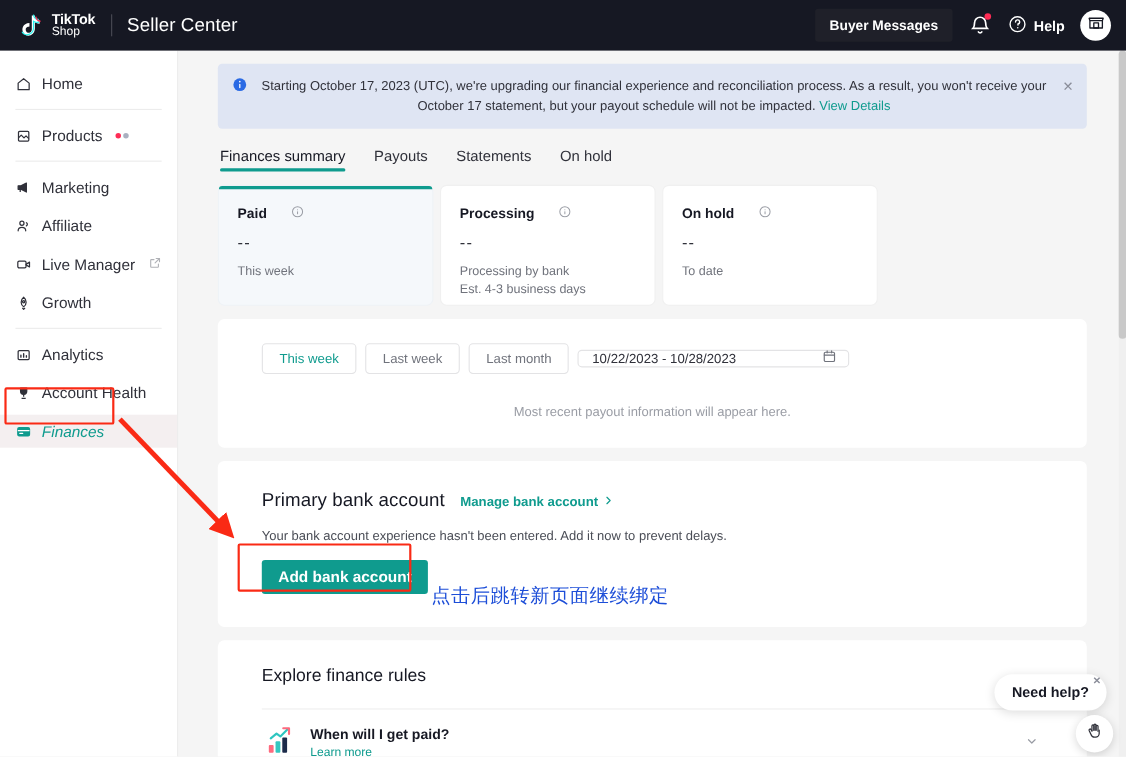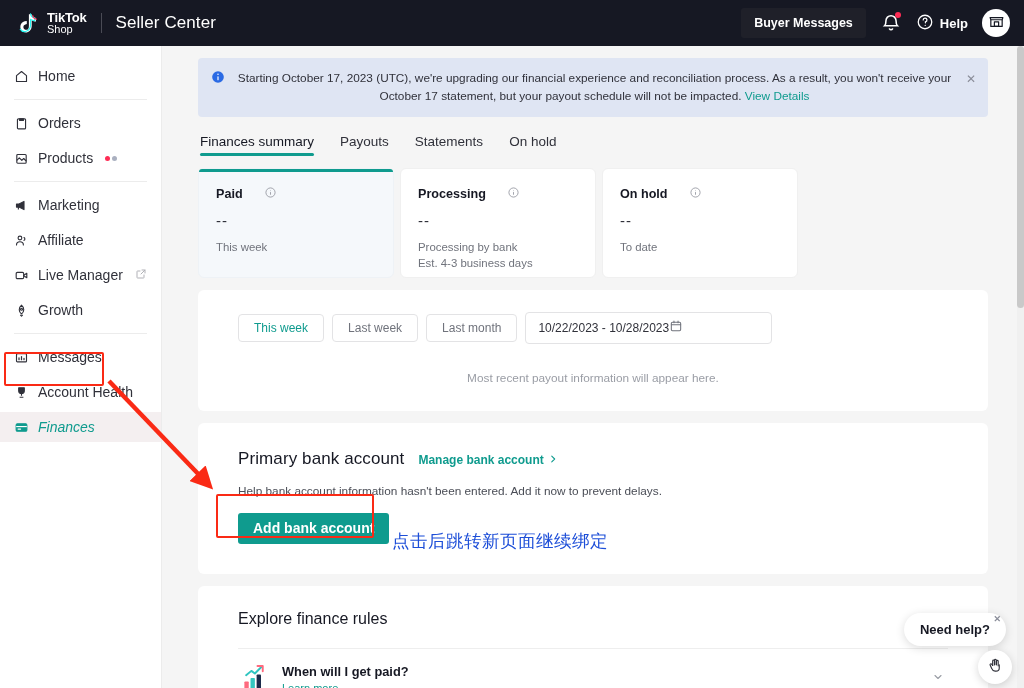--- a/index.html
+++ b/index.html
@@ -97,22 +97,22 @@
 
   .panel { background: #fff; border-radius: 6px; margin-top: 12px; padding: 22px 40px 26px; position: relative; }
 
   .chips { display: flex; gap: 8px; align-items: center; }
   .chip {
     border: 1px solid #e3e3e5; border-radius: 4px; height: 28px; padding: 0 15px;
     display: flex; align-items: center; font-size: 12px; color: #70737c; background: #fff; cursor: pointer;
   }
   .chip.active { color: #0f9b8e; border-color: #e3e3e5; }
   .daterange {
-    border: 1px solid #e3e3e5; border-radius: 4px; height: 32px; width: 247px;
-    display: flex; align-items: center; 
+    border: 1px solid #e3e3e5; border-radius: 4px; height: 16px; width: 247px;
+    display: flex; align-items: center; justify-content: space-between;
     padding: 0 10px 0 12px; font-size: 12px; color: #30313a; background: #fff; cursor: pointer;
   }
   .empty-note { font-size: 11.8px; color: #9a9da5; text-align: center; margin-top: 27px; }
 
   .bank-head { display: flex; align-items: baseline; gap: 14px; }
   .bank-title { font-size: 17px; color: #161823; letter-spacing: .1px; }
   .manage-link { font-size: 12px; color: #0f9b8e; display: flex; align-items: center; gap: 4px; cursor: pointer; font-weight:bold;}
   .bank-desc { font-size: 11.8px; color: #4a4d56; margin-top: 15px; }
   .btn-primary {
     background: #0f9b8e; color: #fff; font-size: 14px; font-weight: bold;
@@ -210,29 +210,20 @@
       <span class="ic">
         <svg width="15" height="15" viewBox="0 0 24 24" fill="none" stroke="#30313a" stroke-width="1.8" stroke-linejoin="round">
           <path d="M4 10.5 12 4l8 6.5V20H4z"></path>
         </svg>
       </span>
       <span>Home</span>
     </div>
 
     <div class="nav-sep"></div>
 
-    <div class="nav-item">
-      <span class="ic">
-        <svg width="15" height="15" viewBox="0 0 24 24" fill="none" stroke="#30313a" stroke-width="1.8" stroke-linejoin="round">
-          <rect x="5.5" y="4.5" width="13" height="16" rx="1.5"></rect>
-          <path d="M9 4.5h6v2.5H9z" fill="#30313a"></path>
-        </svg>
-      </span>
-      <span>Orders</span>
-    </div>
 
     <div class="nav-item">
       <span class="ic">
         <svg width="15" height="15" viewBox="0 0 24 24" fill="none" stroke="#30313a" stroke-width="1.8" stroke-linejoin="round">
           <rect x="4.5" y="5.5" width="15" height="14" rx="1.5"></rect>
           <path d="M4.5 15l4-4 4 4 3-3 4 4"></path>
         </svg>
       </span>
       <span>Products</span>
       <span class="red-dots">
@@ -294,21 +285,21 @@
 
     <div class="nav-sep"></div>
 
     <div class="nav-item">
       <span class="ic">
         <svg width="15" height="15" viewBox="0 0 24 24" fill="none" stroke="#30313a" stroke-width="1.8" stroke-linecap="round">
           <rect x="4" y="6" width="16" height="13" rx="1.5"></rect>
           <path d="M8 15.5v-3M12 15.5v-5M16 15.5v-2" stroke-width="2"></path>
         </svg>
       </span>
-      <span>Messages</span>
+      <span>Analytics</span>
     </div>
 
     <div class="nav-item">
       <span class="ic">
         <svg width="15" height="15" viewBox="0 0 24 24" fill="none" stroke="#30313a" stroke-width="1.8" stroke-linejoin="round">
           <path d="M7.5 4.5h9v4.5a4.5 4.5 0 0 1-9 0z" fill="#30313a"></path>
           <path d="M12 13.5V17M9 19.5h6"></path>
         </svg>
       </span>
       <span>Account Health</span>
@@ -422,21 +413,21 @@
           <span class="bank-title">Primary bank account</span>
           <span class="manage-link">
             <span>Manage bank account</span>
             <span>
               <svg width="10" height="10" viewBox="0 0 24 24" fill="none" stroke="#0f9b8e" stroke-width="2.6" stroke-linecap="round" stroke-linejoin="round">
                   <path d="M9 5l7 7-7 7"></path>
                 </svg>
             </span>
           </span>
         </div>
-        <div class="bank-desc">Help bank account information hasn't been entered. Add it now to prevent delays.</div>
+        <div class="bank-desc">Your bank account experience hasn't been entered. Add it now to prevent delays.</div>
         <button class="btn-primary">Add bank account</button>
       </div>
 
       <div class="panel" style="padding:24px 40px 20px">
         <div class="rules-title">Explore finance rules</div>
         <div class="rules-list">
           <div class="rule-row">
             <span>
               <svg width="28" height="28" viewBox="0 0 32 32">
                 <rect x="5" y="21" width="5" height="8" rx="1" fill="#fe6a7e"></rect>

